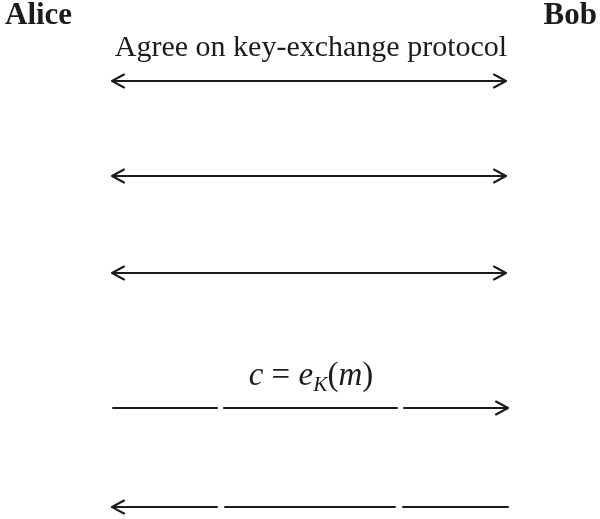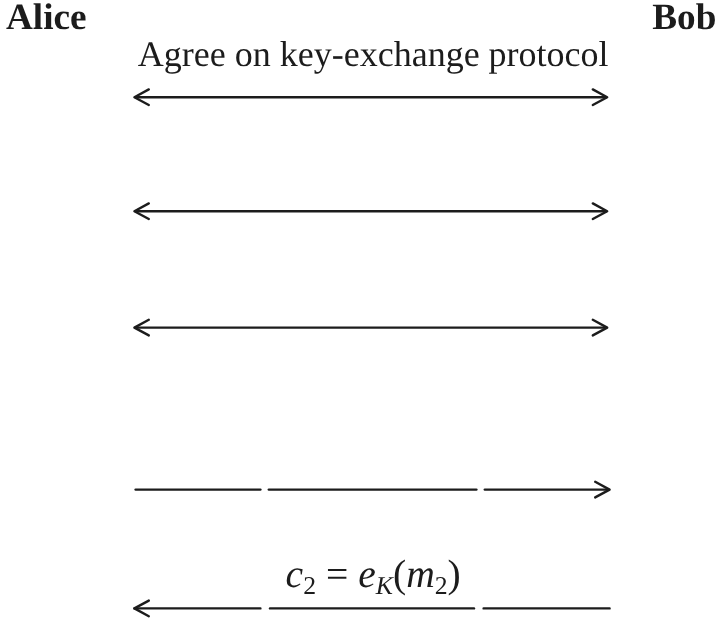--- a/index.html
+++ b/index.html
@@ -51,28 +51,28 @@
     <path d="M17 3.5 L5 10 L17 16.5"></path>
     <path d="M387 3.5 L399 10 L387 16.5"></path>
   </svg>
 
   <svg class="arrow" style="top:263px" width="404" height="20" viewBox="0 0 404 20">
     <line x1="6" y1="10" x2="398" y2="10"></line>
     <path d="M17 3.5 L5 10 L17 16.5"></path>
     <path d="M387 3.5 L399 10 L387 16.5"></path>
   </svg>
 
+  <div class="msg-label" style="top:354px"><span class="part-it">c</span><span> = </span><span class="part-it">e</span><span class="part-subit">K</span><span>(</span><span class="part-it">m</span><span>)</span></div>
   <svg class="arrow" style="top:398px" width="404" height="20" viewBox="0 0 404 20">
     <line x1="6" y1="10" x2="110" y2="10"></line>
     <line x1="117" y1="10" x2="290" y2="10"></line>
     <line x1="297" y1="10" x2="399" y2="10"></line>
     <path d="M389 3.5 L401 10 L389 16.5"></path>
   </svg>
 
-  <div class="msg-label" style="top:459px"><span class="part-it">c</span><span class="part-sub">2</span><span> = </span><span class="part-it">e</span><span class="part-subit">K</span><span>(</span><span class="part-it">m</span><span class="part-sub">2</span><span>)</span></div>
   <svg class="arrow" style="top:497px" width="404" height="20" viewBox="0 0 404 20">
     <line x1="5" y1="10" x2="110" y2="10"></line>
     <line x1="118" y1="10" x2="288" y2="10"></line>
     <line x1="296" y1="10" x2="401" y2="10"></line>
     <path d="M17 3.5 L5 10 L17 16.5"></path>
   </svg>
 
 </div>
 
 </body></html>

